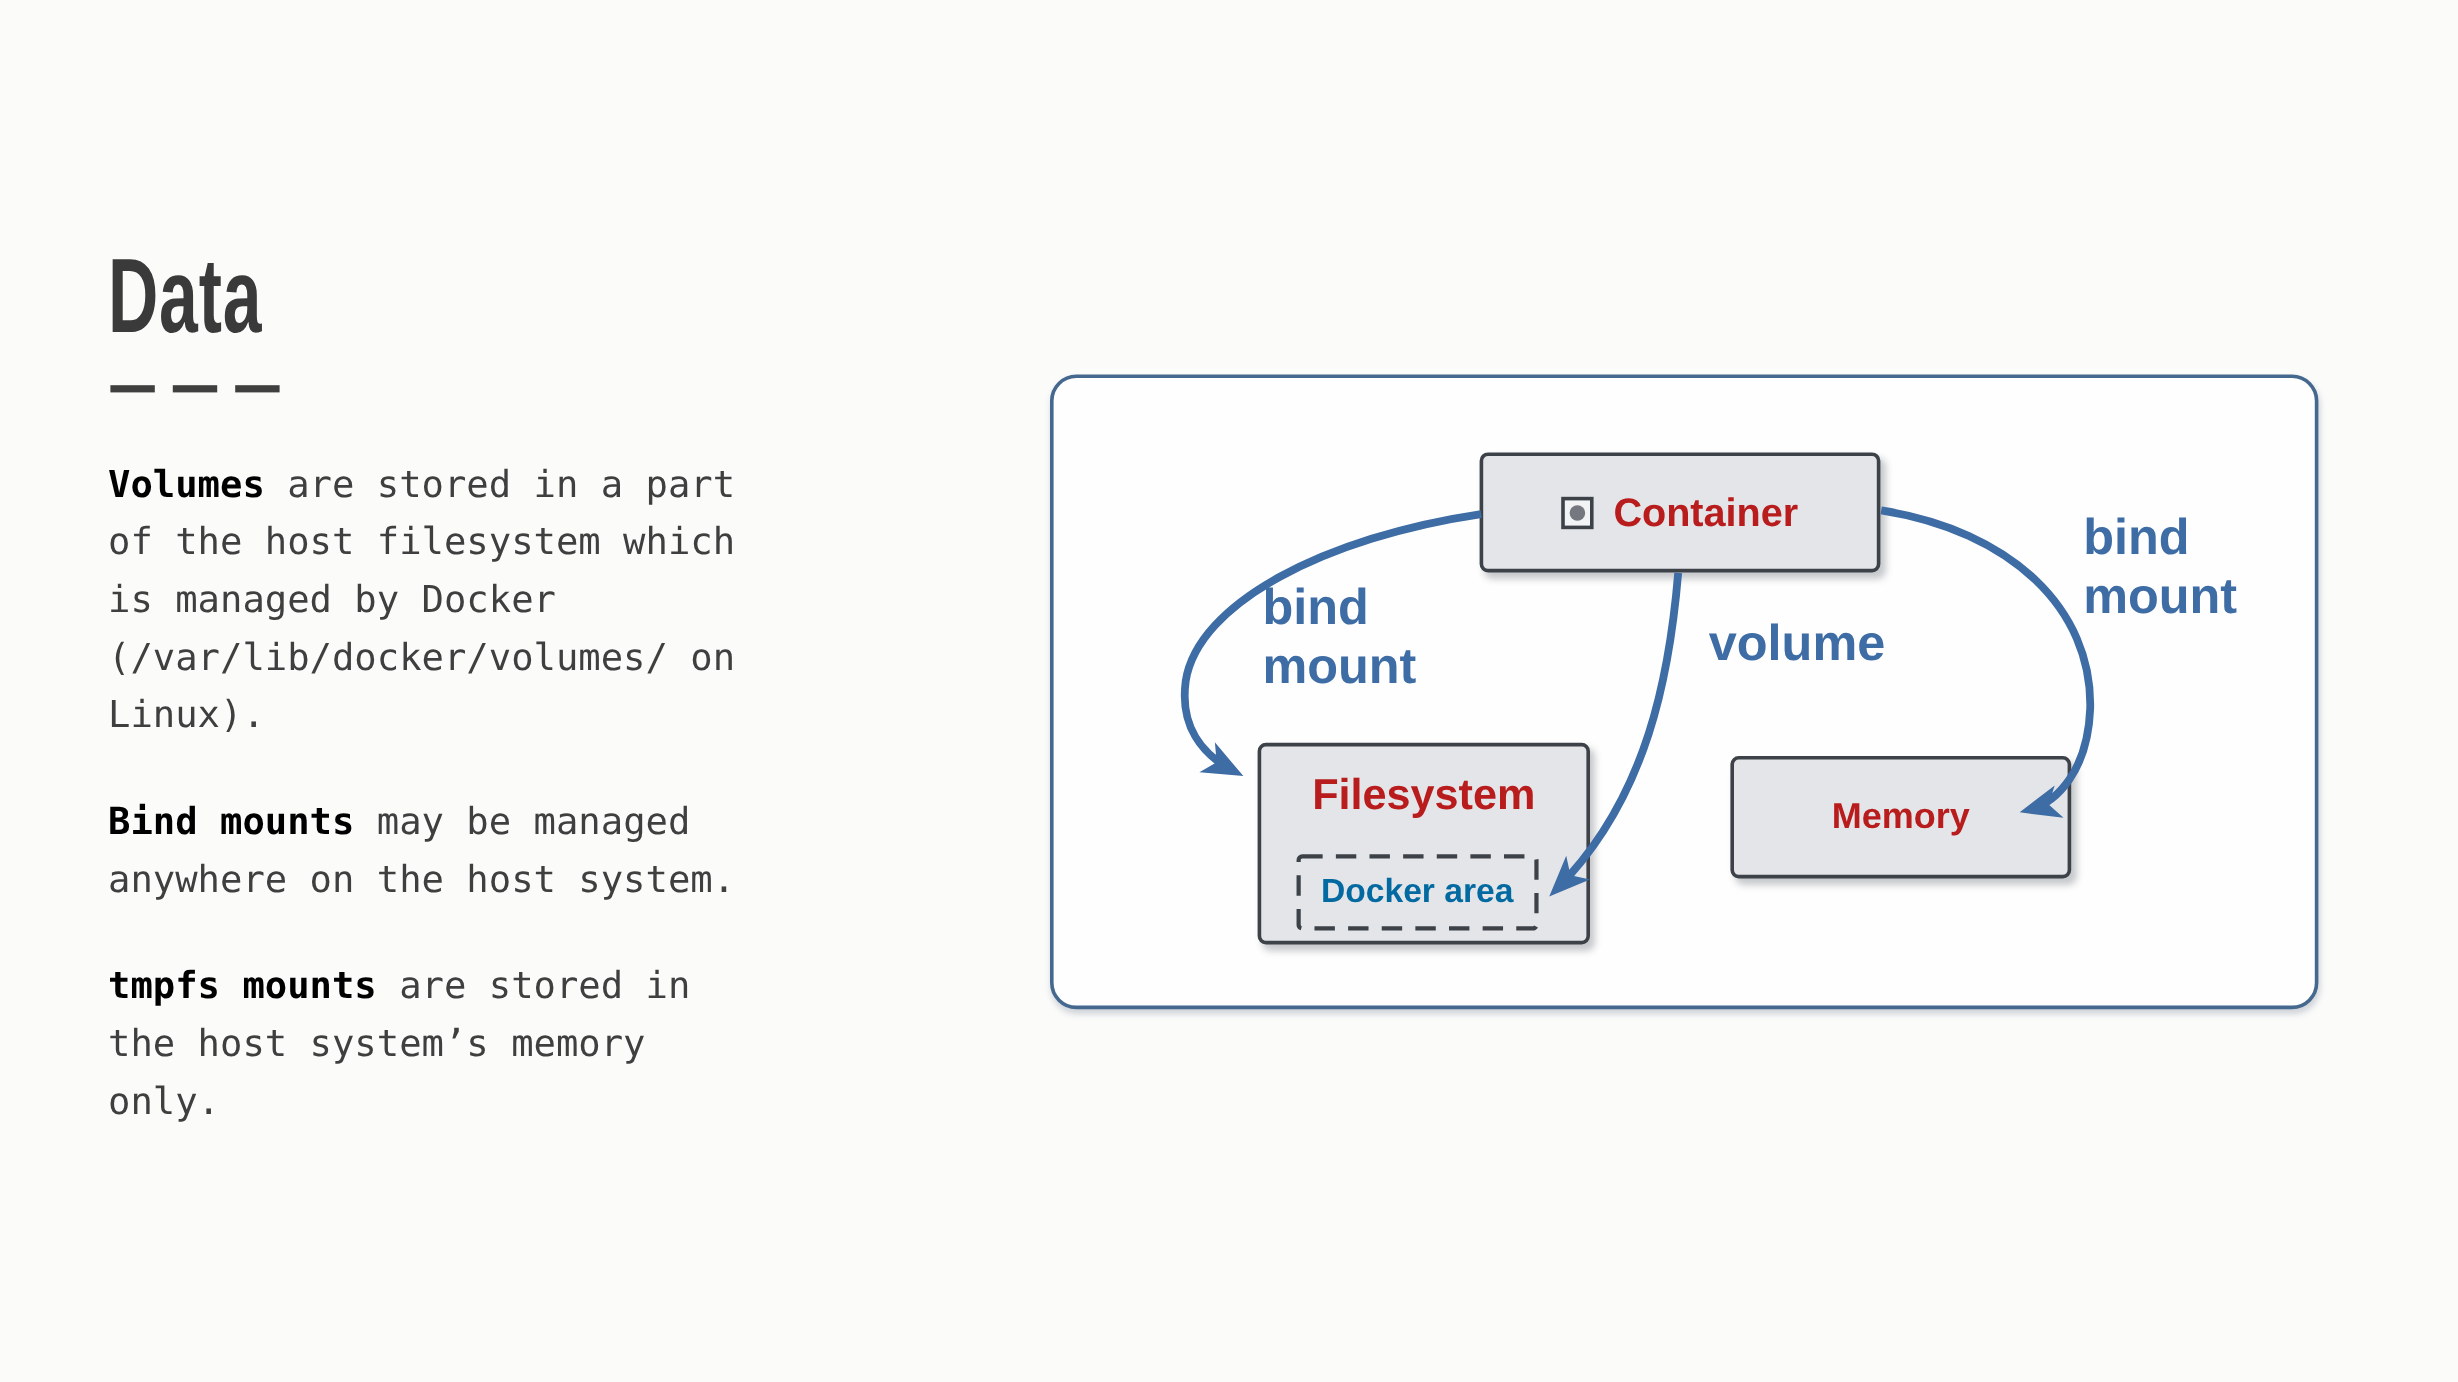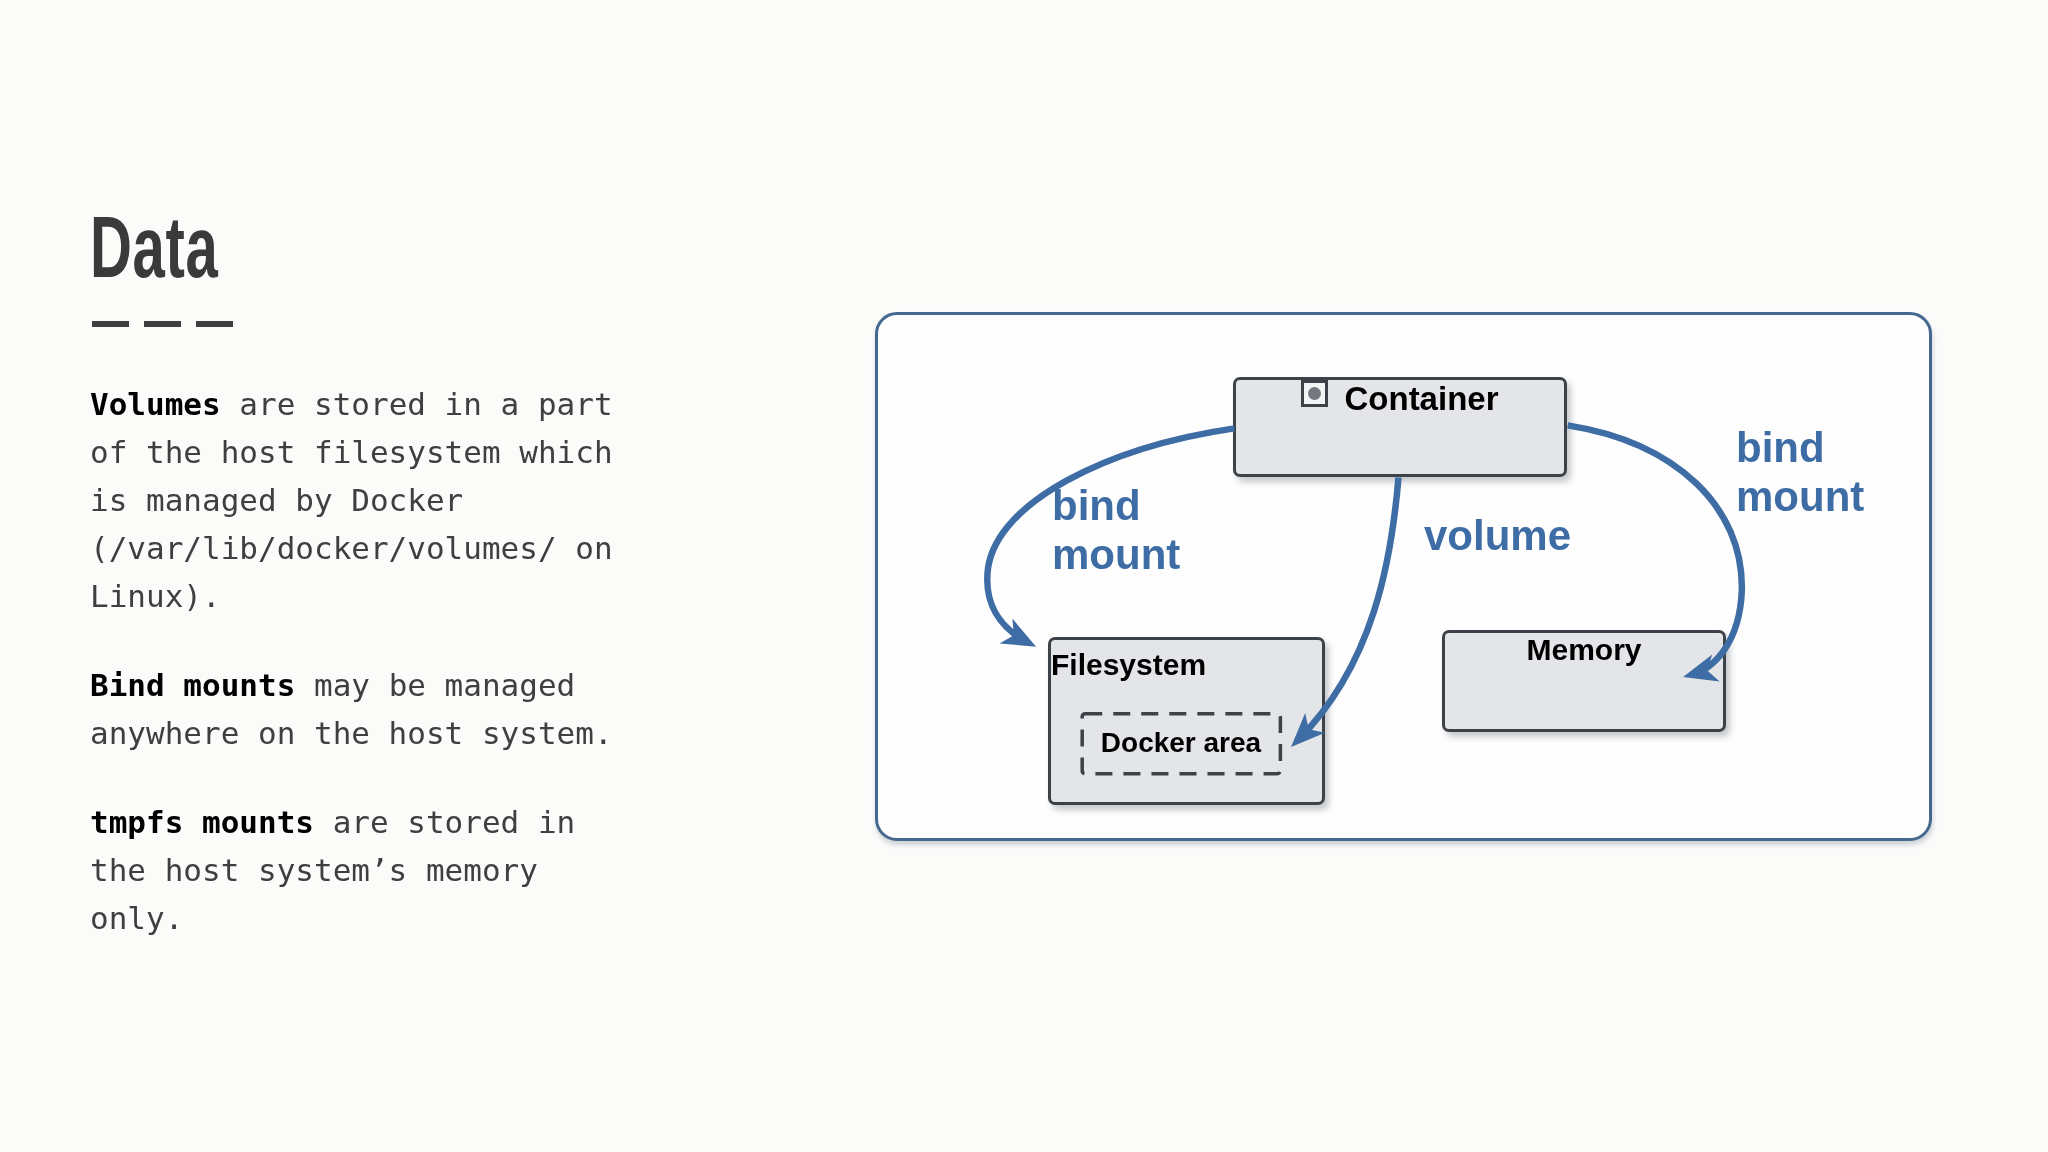--- a/index.html
+++ b/index.html
@@ -54,39 +54,39 @@
   .host-tab .host-label {
     color: #e7edf5; font-size: 38px; font-weight: 400; letter-spacing: 0.5px;
     padding-bottom: 4px;
   }
 
   .node {
     position: absolute;
     background: var(--node-fill, #e3e5e8);
     border: 3px solid var(--node-border, #3d4249);
     border-radius: 7px;
-    display: flex; justify-content: center;
+    display: flex; align-items: center; justify-content: center;
     box-shadow: 4px 5px 6px rgba(70,75,85,0.30);
-    color: #000000; font-weight: 700;
+    color: #b91c1c; font-weight: 700;
   }
   .node-container { left: 355px; top: 62px; width: 334px; height: 100px; gap: 16px; font-size: 33px; }
-  .node-filesystem { left: 170px; top: 322px; width: 277px; height: 168px;
-    flex-direction: column; justify-content: flex-start; padding-top: 8px; font-size: 30px; }
+  .node-filesystem { left: 170px; top: 304px; width: 277px; height: 168px;
+    flex-direction: column; justify-content: flex-start; padding-top: 19px; font-size: 36px; }
   .node-memory { left: 564px; top: 315px; width: 284px; height: 102px; font-size: 30px; }
 
   .container-icon {
     width: 27px; height: 27px; border: 3px solid #3d4249; background: #f2f3f5;
     display: flex; align-items: center; justify-content: center; flex: 0 0 auto;
   }
   .container-icon .dot { width: 13px; height: 13px; border-radius: 50%; background: #75797f; }
 
   .docker-area-label {
     position: absolute; left: 204px; top: 398px; width: 198px; height: 60px;
     display: flex; align-items: center; justify-content: center;
-    color: #000000; font-weight: 700; font-size: 28px;
+    color: #0369a1; font-weight: 700; font-size: 28px;
   }
 
   .edge-label {
     position: absolute; color: var(--accent-blue, #3e6ca4);
     font-size: 42px; font-weight: 700; line-height: 49px; white-space: pre-line;
   }
   .label-bind  { left: 174px; top: 166px; }
   .label-volume{ left: 546px; top: 196px; text-align: center; }
   .label-tmpfs { left: 858px; top: 108px; }
 

